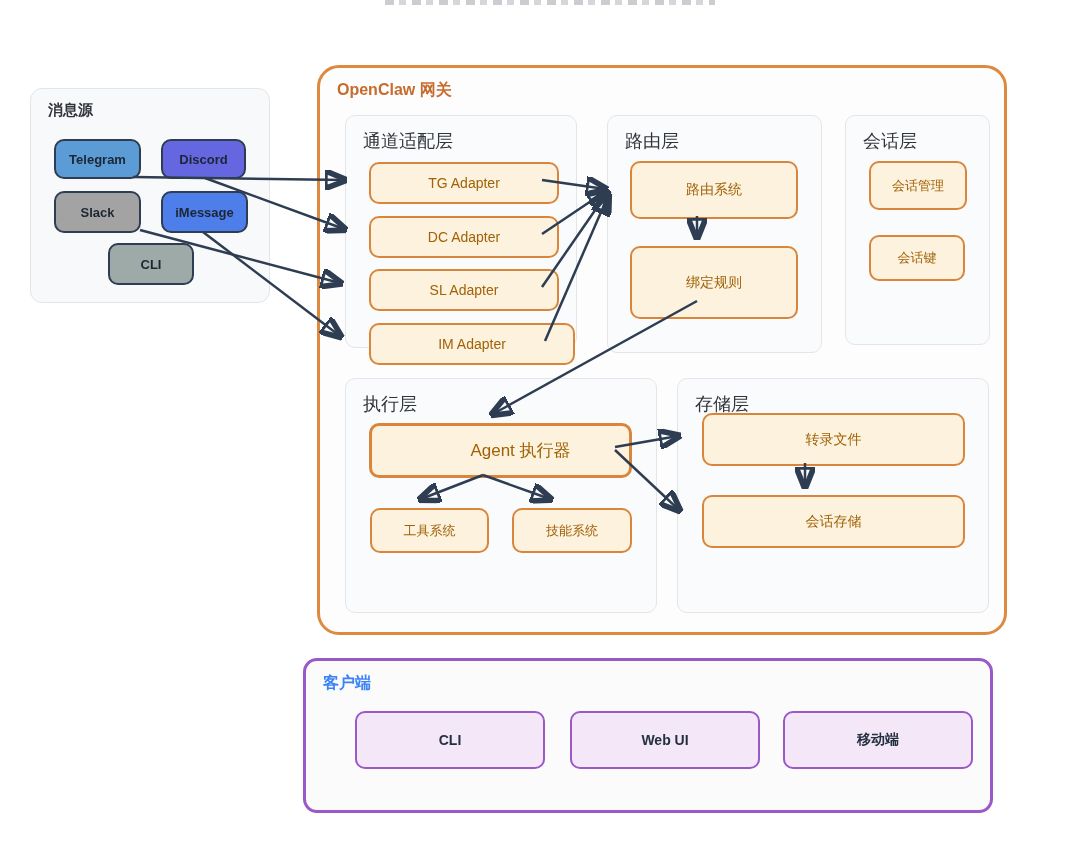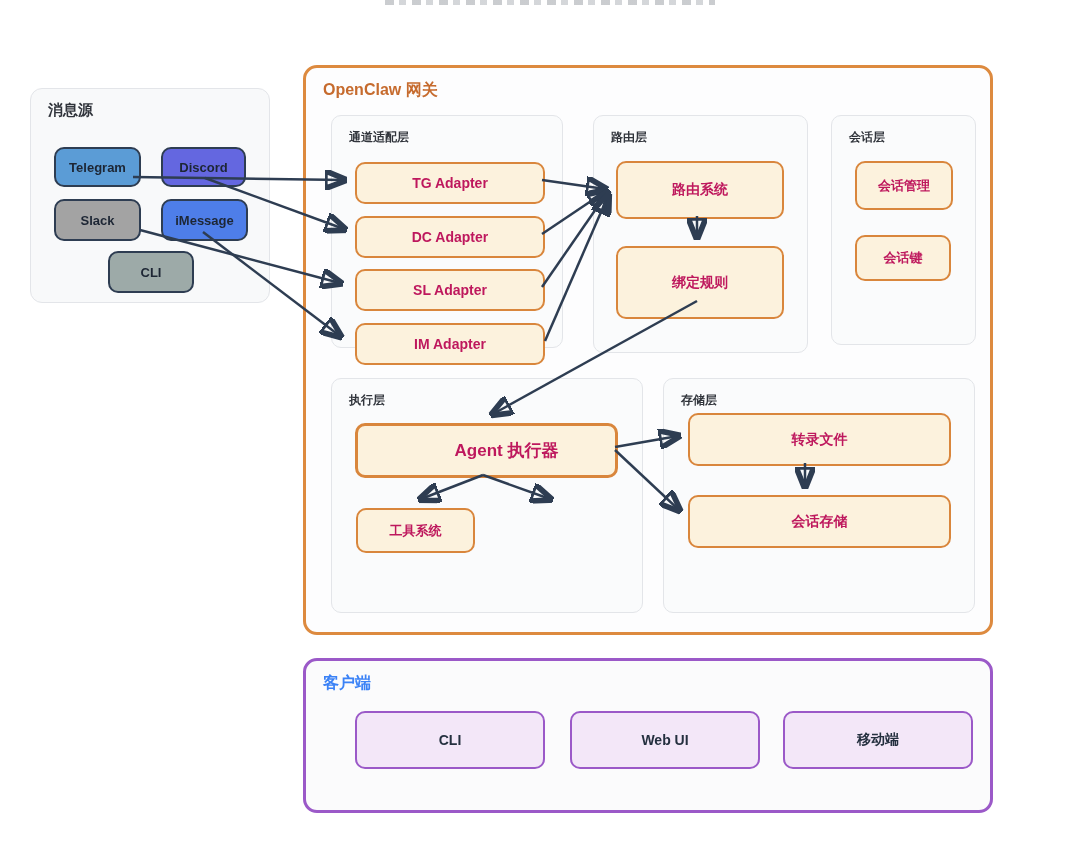--- a/index.html
+++ b/index.html
@@ -7,46 +7,46 @@
   .canvas{position:relative;width:1080px;height:853px;background:#ffffff;overflow:hidden;}
 
   
   .title-remnant{position:absolute;left:385px;top:0;width:330px;height:5px;
     background:repeating-linear-gradient(90deg,#b9bcc0 0 9px,transparent 9px 14px,#c6c9cd 14px 21px,transparent 21px 27px);
     opacity:.75;}
 
   
   .panel{position:absolute;border-radius:12px;box-sizing:border-box;}
   .sources-panel{left:30px;top:88px;width:240px;height:215px;background:#f8f9fa;border:1.5px solid #e3e5e9;}
-  .gateway-panel{left:303px;top:65px;width:690px;height:570px;background:#fdfdfe;border:3px solid #dd8a3f;border-radius:14px;}
+  .gateway-panel{left:317px;top:65px;width:690px;height:570px;background:#fdfdfe;border:3px solid #dd8a3f;border-radius:22px;}
   .clients-panel{left:303px;top:658px;width:690px;height:155px;background:#fbfbfc;border:3px solid #9b59c8;border-radius:14px;}
 
   .panel-title{position:absolute;left:17px;top:12px;font-size:15px;font-weight:700;color:#30343b;}
   .gateway-title{color:#c66b2e;font-size:16px;}
   .clients-title{color:#3b82f6;font-size:16px;}
 
   
   .layer{position:absolute;background:#fafbfc;border:1.5px solid #e3e5e9;border-radius:10px;box-sizing:border-box;}
   .layer-channel{left:25px;top:47px;width:232px;height:233px;}
   .layer-routing{left:287px;top:47px;width:215px;height:238px;}
   .layer-session{left:525px;top:47px;width:145px;height:230px;}
   .layer-execution{left:25px;top:310px;width:312px;height:235px;}
   .layer-storage{left:357px;top:310px;width:312px;height:235px;}
-  .layer-title{position:absolute;left:17px;top:13px;font-size:12px;font-weight:700;color:#30343b;}
+  .layer-title{position:absolute;left:17px;top:13px;font-size:18px;font-weight:400;color:#30343b;}
 
   
   .node{position:absolute;display:flex;align-items:center;justify-content:center;
     background:#fcf2dd;border:2px solid #d9863c;border-radius:10px;box-sizing:border-box;
-    font-size:14px;font-weight:700;color:#be185d;}
+    font-size:14px;font-weight:400;color:#a16207;}
   .node-agent{border-width:3px;font-size:17px;}
 
   
   .src-node{position:absolute;display:flex;align-items:center;justify-content:center;
     border:2px solid #2e3d52;border-radius:10px;box-sizing:border-box;
-    font-size:13px;font-weight:700;color:#1d2634;margin-top:8px;}
+    font-size:13px;font-weight:700;color:#1d2634;}
 
   
   .client-node{position:absolute;display:flex;align-items:center;justify-content:center;
     background:#f3e7f8;border:2px solid #9b59c8;border-radius:10px;box-sizing:border-box;
     font-size:14px;font-weight:700;color:#24303f;}
 
   svg.edges{position:absolute;left:0;top:0;pointer-events:none;}
   svg.edges line, svg.edges path{stroke:#2e3d52;stroke-width:2.5;fill:none;}
 </style>
 </head>
@@ -83,21 +83,21 @@
     </div>
     <div class="node" style="left:49px;top:94px;width:190px;height:42px;">
       <span>TG Adapter</span>
     </div>
     <div class="node" style="left:49px;top:148px;width:190px;height:42px;">
       <span>DC Adapter</span>
     </div>
     <div class="node" style="left:49px;top:201px;width:190px;height:42px;">
       <span>SL Adapter</span>
     </div>
-    <div class="node" style="left:49px;top:255px;width:190px;height:42px;">
+    <div class="node" style="left:49px;top:255px;width:206px;height:42px;">
       <span>IM Adapter</span>
     </div>
 
     <div class="layer layer-routing">
       <div class="layer-title">路由层</div>
     </div>
     <div class="node" style="left:310px;top:93px;width:168px;height:58px;">
       <span>路由系统</span>
     </div>
     <div class="node" style="left:310px;top:178px;width:168px;height:73px;">
@@ -115,20 +115,23 @@
     </div>
 
     <div class="layer layer-execution">
       <div class="layer-title">执行层</div>
     </div>
     <div class="node node-agent" style="left:49px;top:355px;width:263px;height:55px;padding-left:40px;">
       <span>Agent 执行器</span>
     </div>
     <div class="node" style="left:50px;top:440px;width:119px;height:45px;font-size:13px;">
       <span>工具系统</span>
+    </div>
+    <div class="node" style="left:192px;top:440px;width:120px;height:45px;font-size:13px;">
+      <span>技能系统</span>
     </div>
 
     <div class="layer layer-storage">
       <div class="layer-title">存储层</div>
     </div>
     <div class="node" style="left:382px;top:345px;width:263px;height:53px;">
       <span>转录文件</span>
     </div>
     <div class="node" style="left:382px;top:427px;width:263px;height:53px;">
       <span>会话存储</span>

